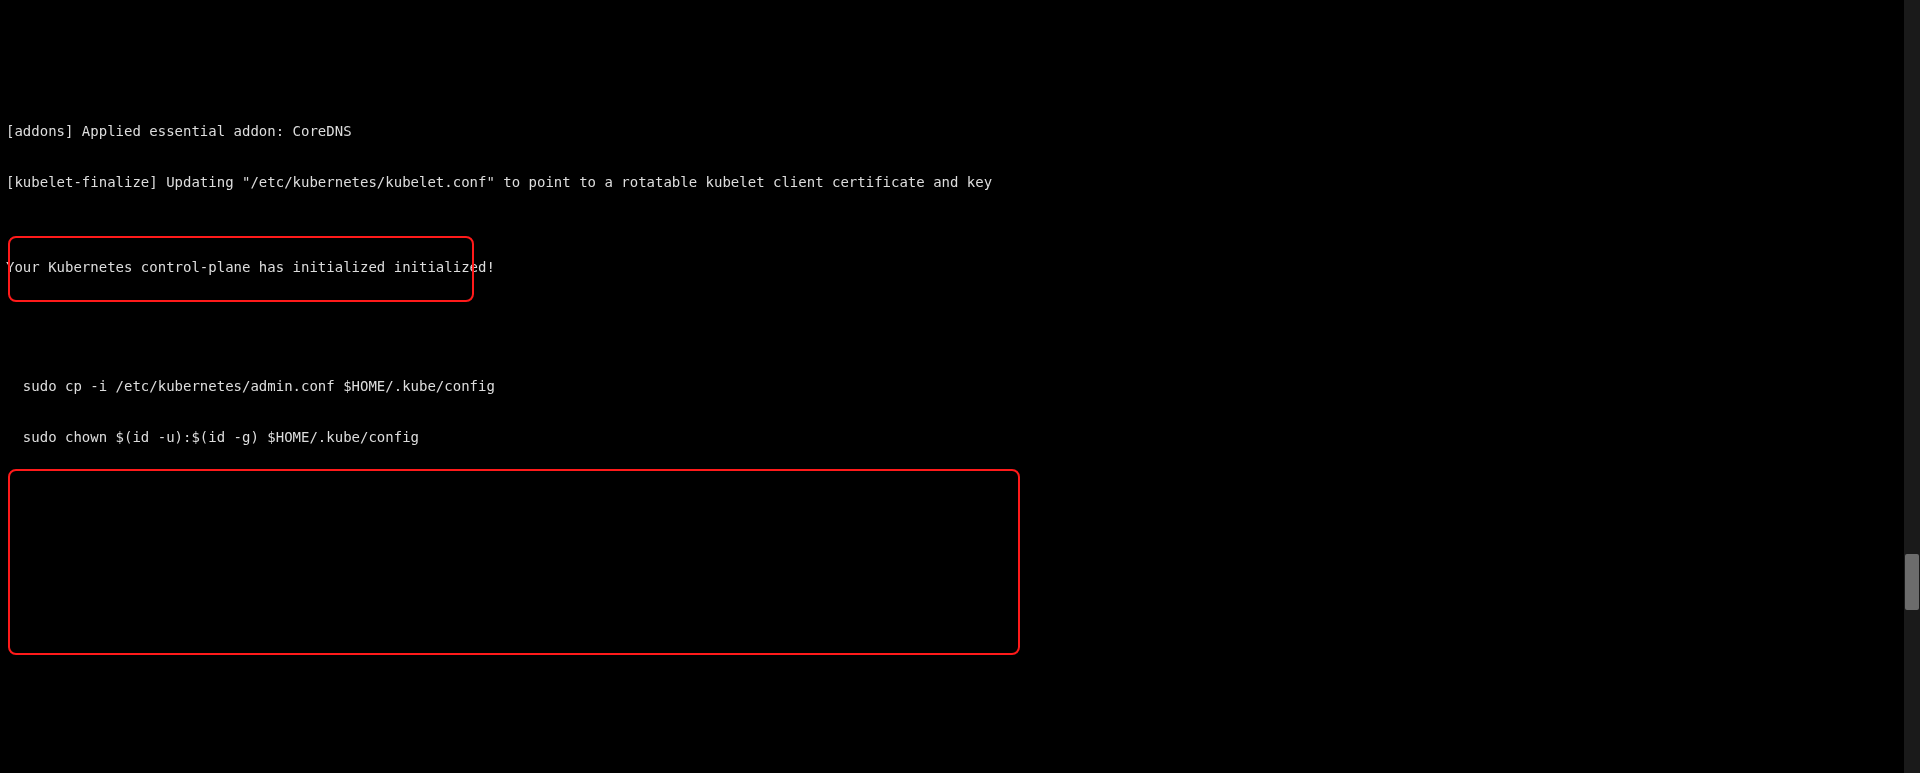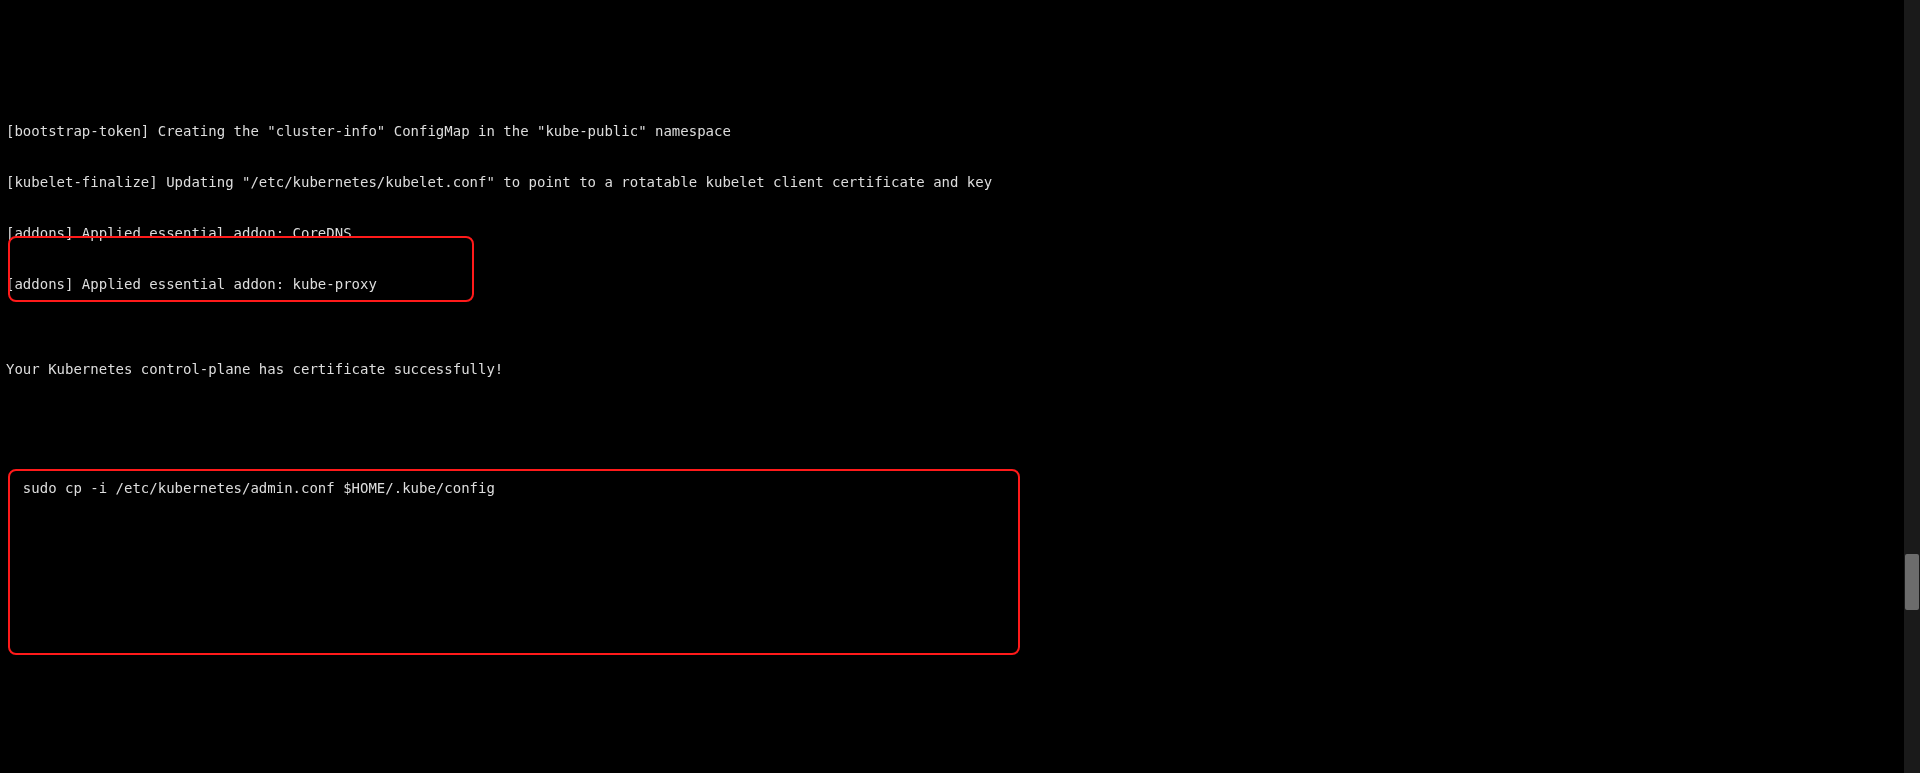--- a/index.html
+++ b/index.html
@@ -47,29 +47,28 @@
     background: #6c6c6c;
     border-radius: 2px;
   }
 </style>
 </head>
 <body>
 
 
 
 <div class="terminal">
-  <div class="line">[bootstrap-token] Creating the "cluster-info" ConfigMap in the "kube-public" namespace</div>
+  <div class="line">[addons] Applied essential addon: CoreDNS</div>
   <div class="line">[kubelet-finalize] Updating "/etc/kubernetes/kubelet.conf" to point to a rotatable kubelet client certificate and key</div>
-  <div class="line">[addons] Applied essential addon: CoreDNS</div>
-  <div class="line">[addons] Applied essential addon: kube-proxy</div>
   <div class="line"></div>
-  <div class="line">Your Kubernetes control-plane has certificate successfully!</div>
+  <div class="line">Your Kubernetes control-plane has initialized initialized!</div>
   <div class="line"></div>
   <div class="line"></div>
   <div class="line">  sudo cp -i /etc/kubernetes/admin.conf $HOME/.kube/config</div>
+  <div class="line">  sudo chown $(id -u):$(id -g) $HOME/.kube/config</div>
   <div class="line"></div>
   <div class="line"></div>
   
   <div class="line"></div>
   
   
   
   <div class="line"></div>
   
   

